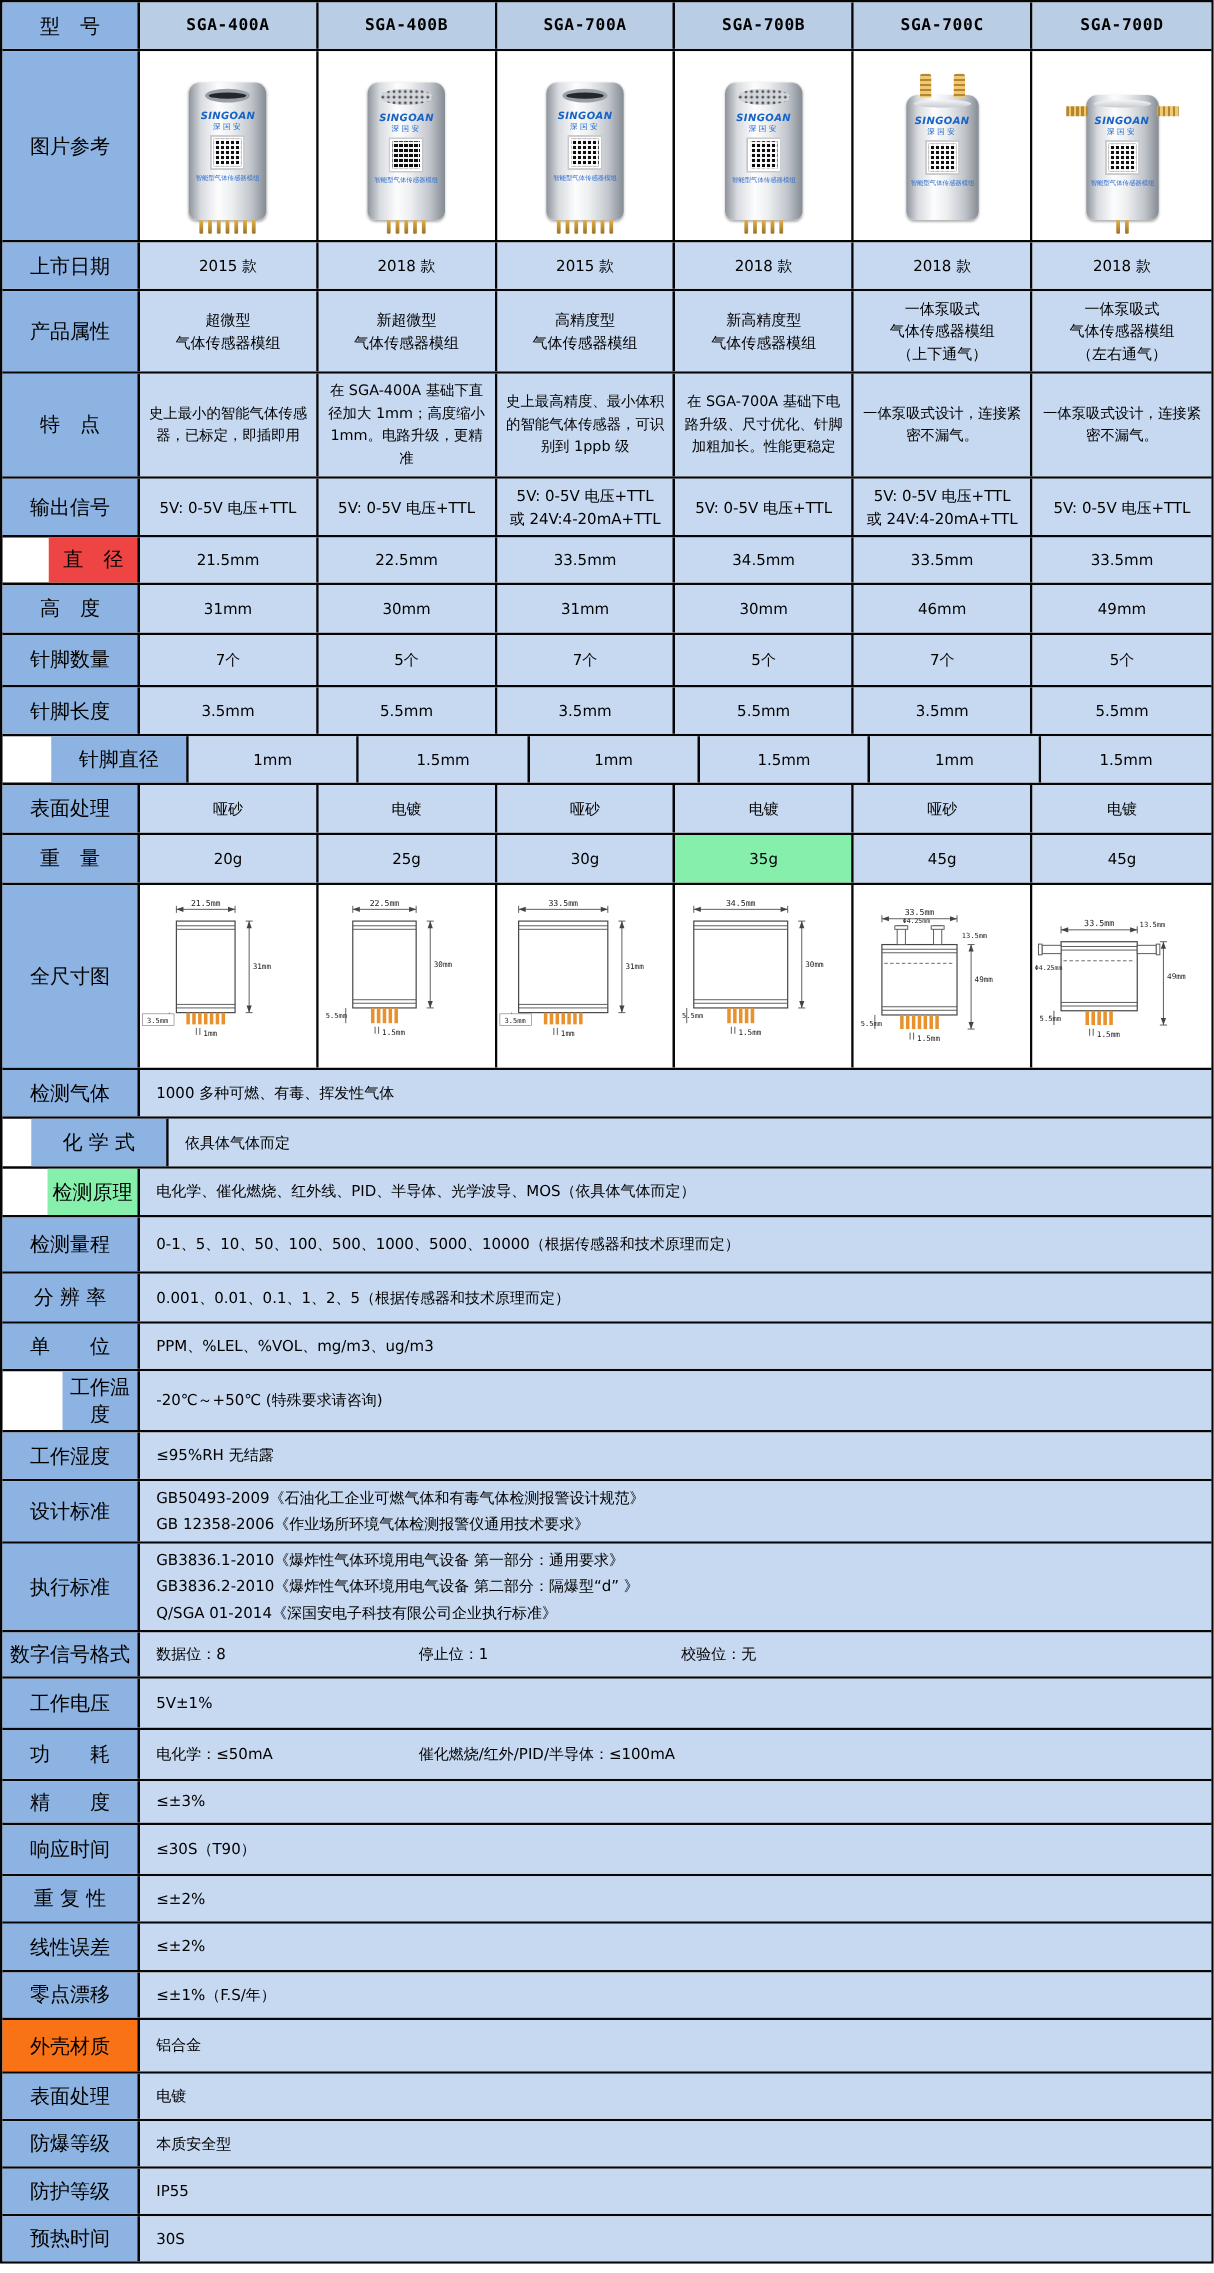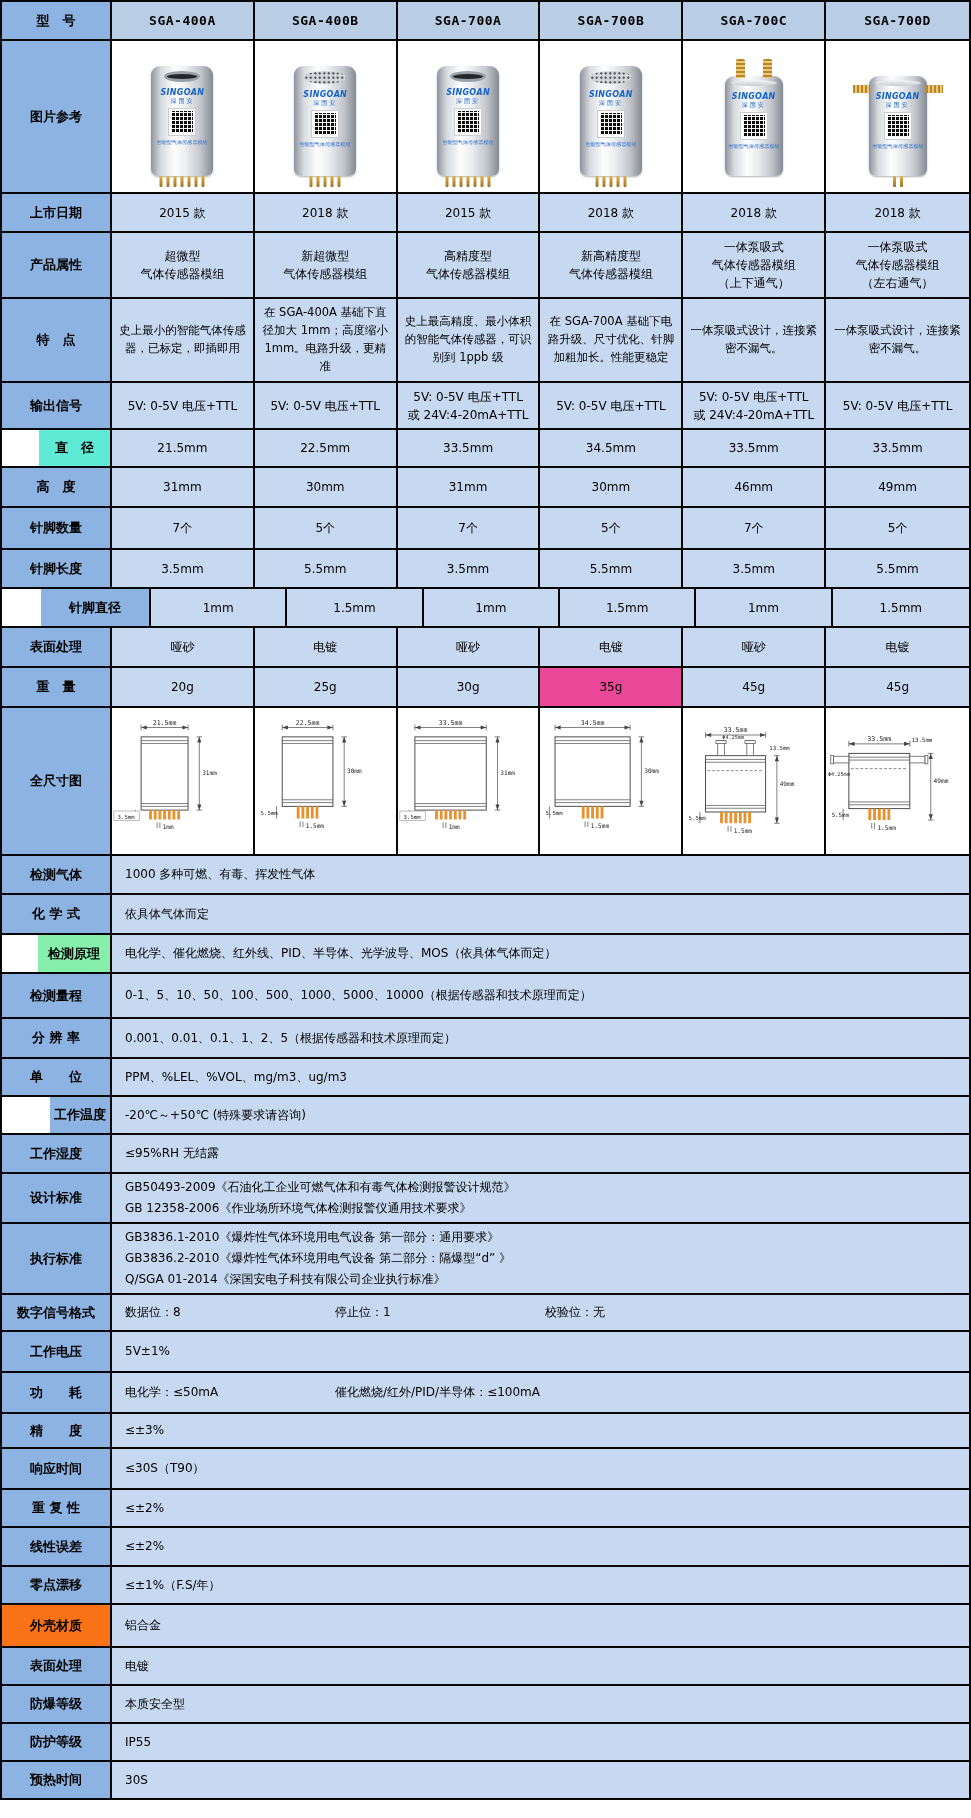--- a/index.html
+++ b/index.html
@@ -2,21 +2,21 @@
 <html><head>
 <meta charset="utf-8">
 <style>
   html,body{margin:0;padding:0;background:#fff;font-family:"DejaVu Sans","Liberation Sans",sans-serif;color:#000;}
   #spec-table{width:971px;box-sizing:border-box;border:2px solid #060606;}
   .t-row{display:grid;grid-template-columns:110px repeat(6,1fr);border-bottom:2px solid #060606;}
   .t-row.wide{grid-template-columns:110px 1fr;}
   .t-row:last-child{border-bottom:none;}
   .cell{border-right:2px solid #060606;box-sizing:border-box;display:flex;align-items:center;justify-content:center;text-align:center;padding:2px 4px;min-width:0;}
   .cell:last-child{border-right:none;}
-  .lab{font-weight:bold;font-size:13px;line-height:1.35;white-space:pre-line;}
+  .lab{font-weight:normal;font-size:16px;line-height:1.35;white-space:pre-line;}
   .modelcell{font-weight:bold;font-size:13px;font-family:"DejaVu Sans Mono","Liberation Mono",monospace;letter-spacing:.5px;}
   .val{font-size:12px;line-height:1.5;white-space:pre-line;}
   .feat{font-size:11.5px;line-height:1.55;padding:3px 5px;}
   .white{background:#fff !important;padding:0;text-align:right;}
   .widecell{justify-content:flex-start;text-align:left;padding:3px 4px 3px 13px;font-size:12px;line-height:1.75;white-space:pre-line;}
   .segwrap{display:flex;align-items:center;}
   .seg{display:inline-block;min-width:150px;margin-right:60px;}
   .seg:last-child{margin-right:0;}
   
   .prod{width:100%;height:100%;display:flex;align-items:flex-end;justify-content:center;padding:8px 0 16px;box-sizing:border-box;}
@@ -204,21 +204,21 @@
       <div class="cell val" style="background: rgb(199, 217, 241);">5V: 0-5V 电压+TTL</div>
       <div class="cell val" style="background: rgb(199, 217, 241);">5V: 0-5V 电压+TTL</div>
       <div class="cell val" style="background: rgb(199, 217, 241);">5V: 0-5V 电压+TTL
 或 24V:4-20mA+TTL</div>
       <div class="cell val" style="background: rgb(199, 217, 241);">5V: 0-5V 电压+TTL</div>
       <div class="cell val" style="background: rgb(199, 217, 241);">5V: 0-5V 电压+TTL
 或 24V:4-20mA+TTL</div>
       <div class="cell val" style="background: rgb(199, 217, 241);">5V: 0-5V 电压+TTL</div>
     </div>
     <div class="t-row" style="min-height: 36px;">
-      <div class="cell lab" style="background: #5eead4; margin-left: 37px;">直　径</div>
+      <div class="cell lab" style="background: #ef4444; margin-left: 37px;">直　径</div>
       <div class="cell val" style="background: rgb(199, 217, 241);">21.5mm</div>
       <div class="cell val" style="background: rgb(199, 217, 241);">22.5mm</div>
       <div class="cell val" style="background: rgb(199, 217, 241);">33.5mm</div>
       <div class="cell val" style="background: rgb(199, 217, 241);">34.5mm</div>
       <div class="cell val" style="background: rgb(199, 217, 241);">33.5mm</div>
       <div class="cell val" style="background: rgb(199, 217, 241);">33.5mm</div>
     </div>
     <div class="t-row" style="min-height: 38px;">
       <div class="cell lab" style="background: rgb(141, 179, 226);">高　度</div>
       <div class="cell val" style="background: rgb(199, 217, 241);">31mm</div>
@@ -262,21 +262,21 @@
       <div class="cell val" style="background: rgb(199, 217, 241);">哑砂</div>
       <div class="cell val" style="background: rgb(199, 217, 241);">电镀</div>
       <div class="cell val" style="background: rgb(199, 217, 241);">哑砂</div>
       <div class="cell val" style="background: rgb(199, 217, 241);">电镀</div>
     </div>
     <div class="t-row" style="min-height: 38px;">
       <div class="cell lab" style="background: rgb(141, 179, 226);">重　量</div>
       <div class="cell val" style="background: rgb(199, 217, 241);">20g</div>
       <div class="cell val" style="background: rgb(199, 217, 241);">25g</div>
       <div class="cell val" style="background: rgb(199, 217, 241);">30g</div>
-      <div class="cell val" style="background: #ec4899;">35g</div>
+      <div class="cell val" style="background: #86efac;">35g</div>
       <div class="cell val" style="background: rgb(199, 217, 241);">45g</div>
       <div class="cell val" style="background: rgb(199, 217, 241);">45g</div>
     </div>
     <div class="t-row" style="min-height: 146px;">
       <div class="cell lab" style="background: rgb(141, 179, 226);">全尺寸图</div>
       <div class="cell white">
         <div class="dwg">
           <svg viewBox="0 0 150 134" xmlns="http://www.w3.org/2000/svg">
             <rect x="31" y="20" width="50" height="78" fill="#fff" stroke="#444" stroke-width="1"></rect>
             <line x1="31" y1="24" x2="81" y2="24" stroke="#555" stroke-width="0.8" fill="none"></line>
@@ -493,21 +493,21 @@
             <line x1="51" y1="111" x2="51" y2="117" stroke="#555" stroke-width="0.8" fill="none"></line>
             <text x="54" y="118" font-size="6.5" fill="#222" font-family="DejaVu Sans Mono,monospace">1.5mm</text>
           </svg>
         </div>
       </div>
     </div>
     <div class="t-row wide" style="min-height: 37px;">
       <div class="cell lab" style="background: rgb(141, 179, 226);">检测气体</div>
       <div class="cell widecell" style="background: rgb(199, 217, 241);">1000 多种可燃、有毒、挥发性气体</div>
     </div>
-    <div class="t-row wide" style="min-height: 38px;">
+    <div class="t-row wide" style="min-height: 38px; padding-left: 23px;">
       <div class="cell lab" style="background: rgb(141, 179, 226);">化 学 式</div>
       <div class="cell widecell" style="background: rgb(199, 217, 241);">依具体气体而定</div>
     </div>
     <div class="t-row wide" style="min-height: 37px;">
       <div class="cell lab" style="background: #86efac; margin-left: 36px;">检测原理</div>
       <div class="cell widecell" style="background: rgb(199, 217, 241);">电化学、催化燃烧、红外线、PID、半导体、光学波导、MOS（依具体气体而定）</div>
     </div>
     <div class="t-row wide" style="min-height: 43px;">
       <div class="cell lab" style="background: rgb(141, 179, 226);">检测量程</div>
       <div class="cell widecell" style="background: rgb(199, 217, 241);">0-1、5、10、50、100、500、1000、5000、10000（根据传感器和技术原理而定）</div>

